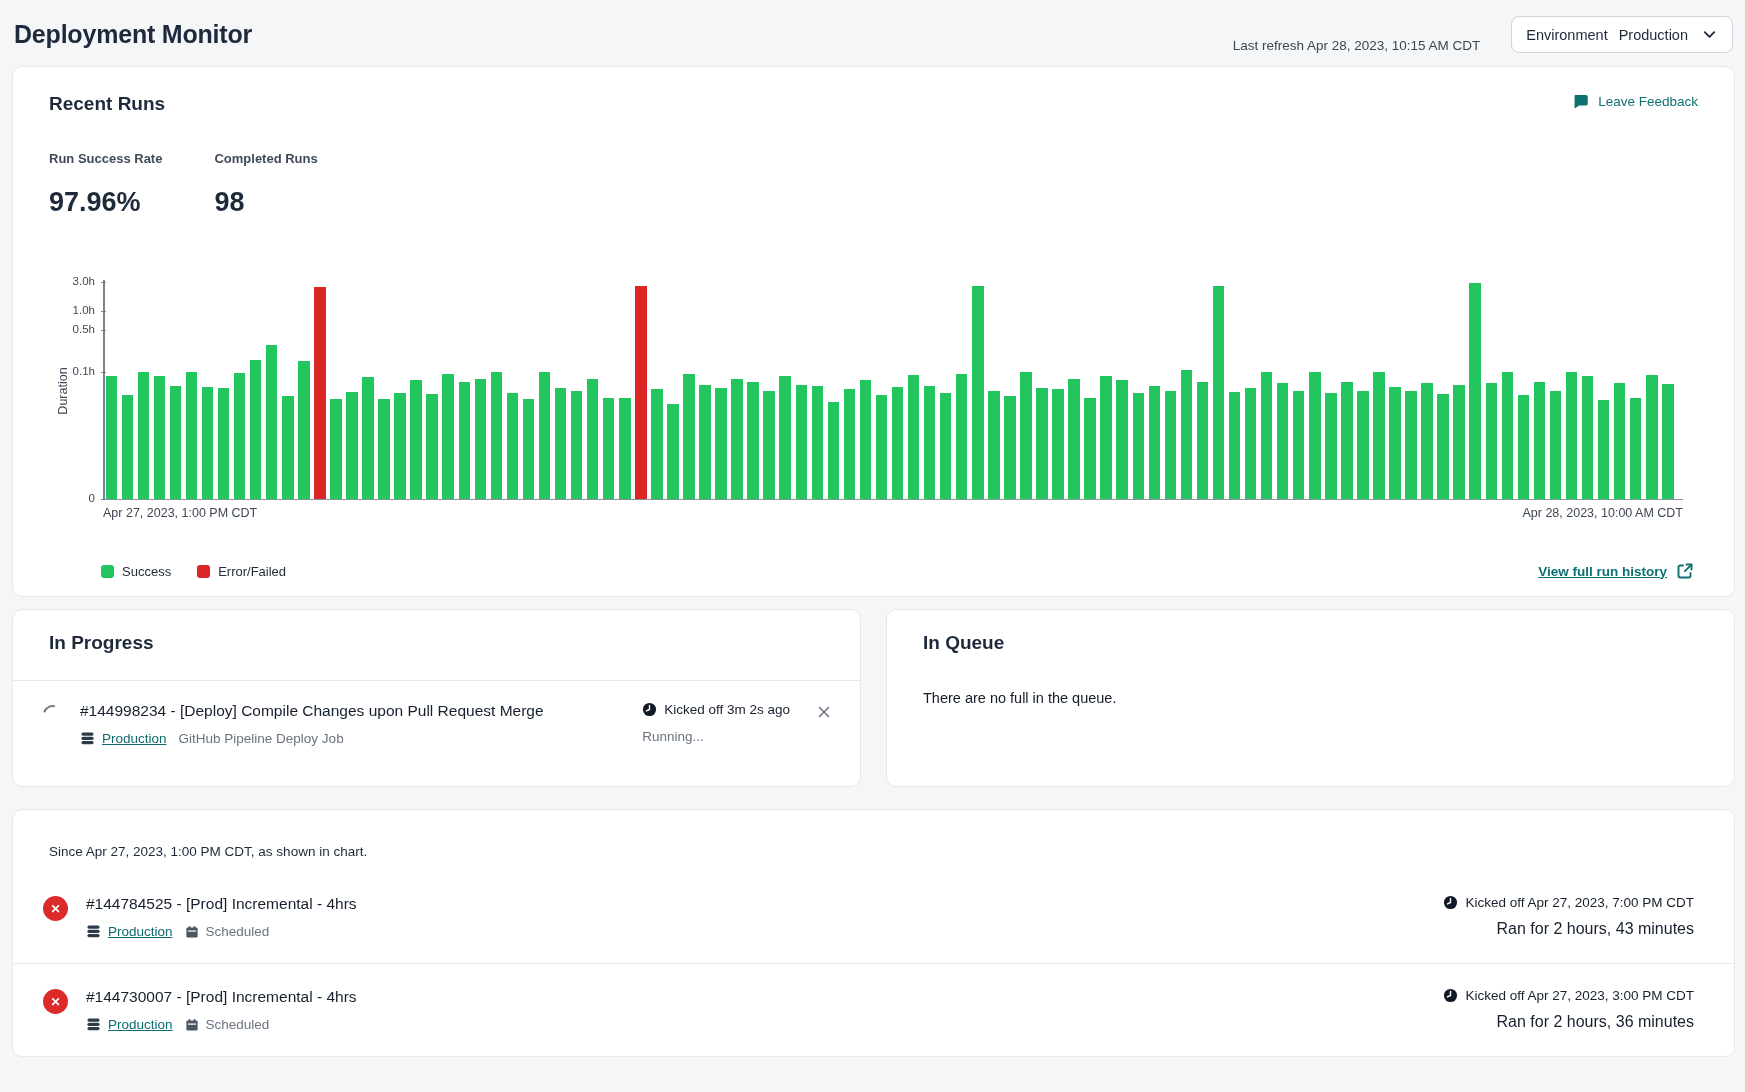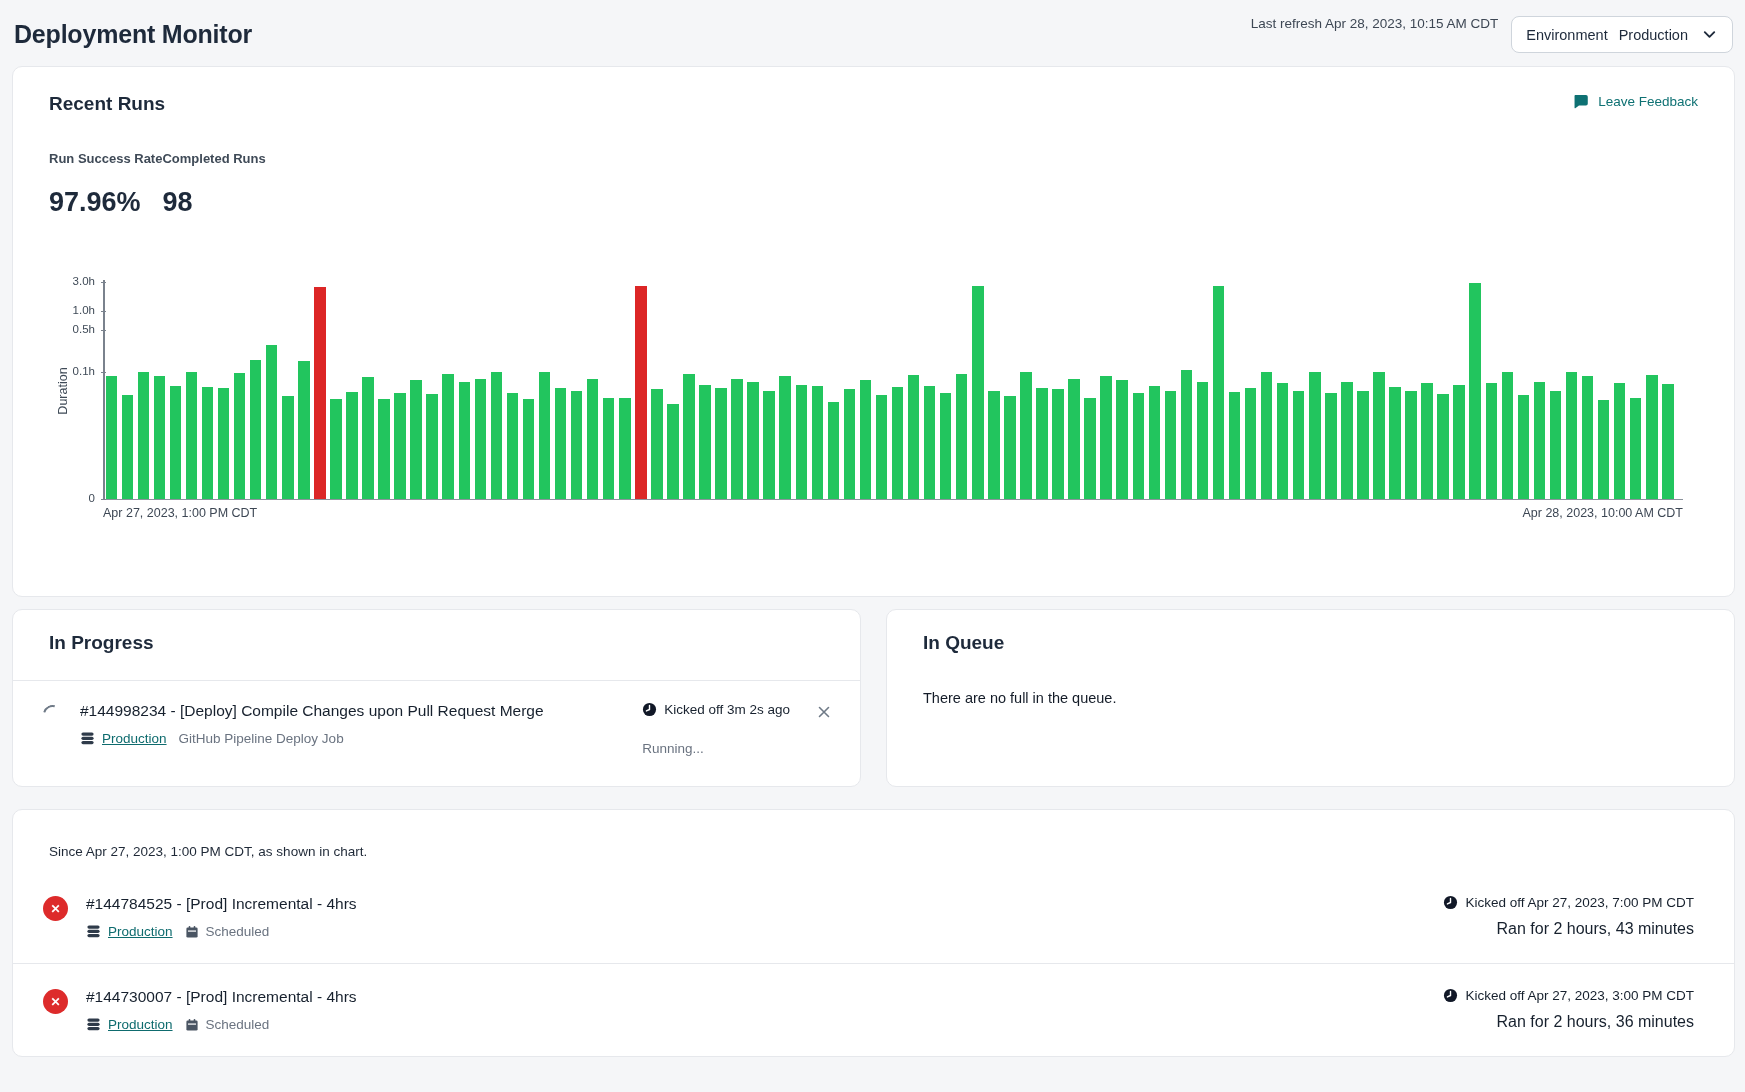--- a/index.html
+++ b/index.html
@@ -7,35 +7,35 @@
   html,body { width:1745px; height:1092px; }
   body {
     background:#f5f6f8;
     font-family:"Liberation Sans", sans-serif;
     color:#1e2a3b;
     overflow:hidden;
   }
   
   .header { display:flex; align-items:center; justify-content:space-between; padding:16px 12px 13px 14px; }
   .page-title { font-size:25px; font-weight:700; letter-spacing:-0.2px; color:#1e2a3b; }
-  .header-right { display:flex; align-items:flex-start; gap:13px; }
+  .header-right { display:flex; align-items:flex-end; gap:31px; }
   .last-refresh { font-size:13.5px; color:#3d4754; }
   .env-select { display:flex; align-items:center; gap:11px; background:#fff; border:1px solid #cfd5dc;
     border-radius:8px; padding:9px 14px; font-size:14.5px; color:#1e2a3b; cursor:pointer; }
   .env-select .chev { display:flex; margin-left:2px; }
 
   
   .card { background:#fff; border:1px solid #e6e8ec; border-radius:10px; }
   .card-title { font-size:19px; font-weight:700; color:#1e2a3b; }
 
   
   #recent-runs-card { margin:0 10px 0 12px; height:531px; }
   .rr-head { display:flex; justify-content:space-between; align-items:flex-start; padding:26px 36px 0 36px; }
   .feedback-link { display:flex; align-items:center; gap:9px; color:#0e7173; font-size:13.5px; cursor:pointer; }
-  .stats-row { display:flex; padding:36px 0 0 36px; }
+  .stats-row { display:flex; gap:52px; padding:36px 0 0 36px; }
   .stat-label { font-size:13px; font-weight:700; color:#3f4a57; }
   .stat-value { font-size:27px; font-weight:700; color:#1e2a3b; margin-top:21px; }
 
   .chart { position:relative; margin-top:36px; }
   .y-axis-title { position:absolute; left:26px; top:130px; transform:rotate(-90deg); transform-origin:center;
     font-size:12.5px; color:#3f4a57; }
   .plot { position:relative; margin-left:90px; width:1580px; height:245px; }
   .axis-line { position:absolute; left:0; bottom:0; top:26px; width:1.5px; background:#7a828d; }
   .baseline { position:absolute; left:0; right:0; bottom:-1px; height:1.5px; background:#8b929c; }
   .bars { position:absolute; left:2.5px; bottom:0; height:100%; display:flex; align-items:flex-end; gap:4.55px; }
@@ -64,21 +64,21 @@
   .run-main { margin-left:18px; }
   .run-title { font-size:15.5px; font-weight:400; color:#17212e; }
   .run-sub { display:flex; align-items:center; gap:12px; margin-top:11px; font-size:13.5px; }
   .env-link { display:flex; align-items:center; gap:7px; color:#0e6b6e; cursor:pointer; }
   .env-link .link-text { text-decoration:underline; }
   .job-name, .trigger, .running { color:#6a7380; }
   .trigger { display:flex; align-items:center; gap:7px; }
   .run-right { margin-left:auto; display:flex; align-items:flex-start; }
   .kick-col { text-align:left; }
   .kick-line { display:flex; align-items:center; justify-content:flex-end; gap:7px; font-size:13.5px; color:#17212e; }
-  .running { margin-top:24px; font-size:13.5px; padding-right:4px; }
+  .running { margin-top:12px; font-size:13.5px; padding-right:4px; }
   .close-btn { margin-left:26px; margin-top:2px; cursor:pointer; display:flex; }
   .queue-msg { margin-top:36px; padding-left:36px; font-size:14.5px; color:#141c28; }
 
   
   #failed-card { margin:22px 10px 0 12px; }
   .failed-sub { margin-top:12px; font-size:13.5px; color:#1f2937; }
   .failed-rows { margin-top:12px; }
   .failed-row { display:flex; align-items:flex-start; padding:24px 40px 24px 30px; }
   .failed-row + .failed-row { border-top:1px solid #e6e8ec; }
   .fail-badge { width:25px; height:25px; border-radius:50%; background:#dd2b2b; color:#fff;
@@ -257,20 +257,42 @@
           <span class="ytick-mark"></span>
           <span class="ytick-label">0</span>
         </div>
       </div>
     <div class="x-labels">
       <span>Apr 27, 2023, 1:00 PM CDT</span>
       <span>Apr 28, 2023, 10:00 AM CDT</span>
     </div>
   </div>
 
+  <div class="rr-footer">
+    <div class="legend">
+      <div class="legend-item">
+        <span class="legend-swatch" style="background: rgb(34, 197, 94);"></span>
+        <span>Success</span>
+      </div>
+      <div class="legend-item">
+        <span class="legend-swatch" style="background: rgb(220, 38, 38);"></span>
+        <span>Error/Failed</span>
+      </div>
+    </div>
+    <div class="history-link">
+      <span class="link-text">View full run history</span>
+      <span>
+        <svg width="18" height="18" viewBox="0 0 18 18" fill="none" stroke="#0e7173" stroke-width="1.9" stroke-linecap="round" stroke-linejoin="round">
+            <path d="M7 3.5H4.2a1.7 1.7 0 0 0-1.7 1.7v8.6a1.7 1.7 0 0 0 1.7 1.7h8.6a1.7 1.7 0 0 0 1.7-1.7V11"></path>
+            <path d="M10.5 2.5h5v5"></path>
+            <path d="M15.2 2.8L8.9 9.1"></path>
+          </svg>
+      </span>
+    </div>
+  </div>
 </div>
 
 <div class="row2">
   <div class="card">
     <div class="card-head">
       <div class="card-title">In Progress</div>
     </div>
     <hr class="divider">
     <div class="run-row">
       <div class="spinner"></div>

